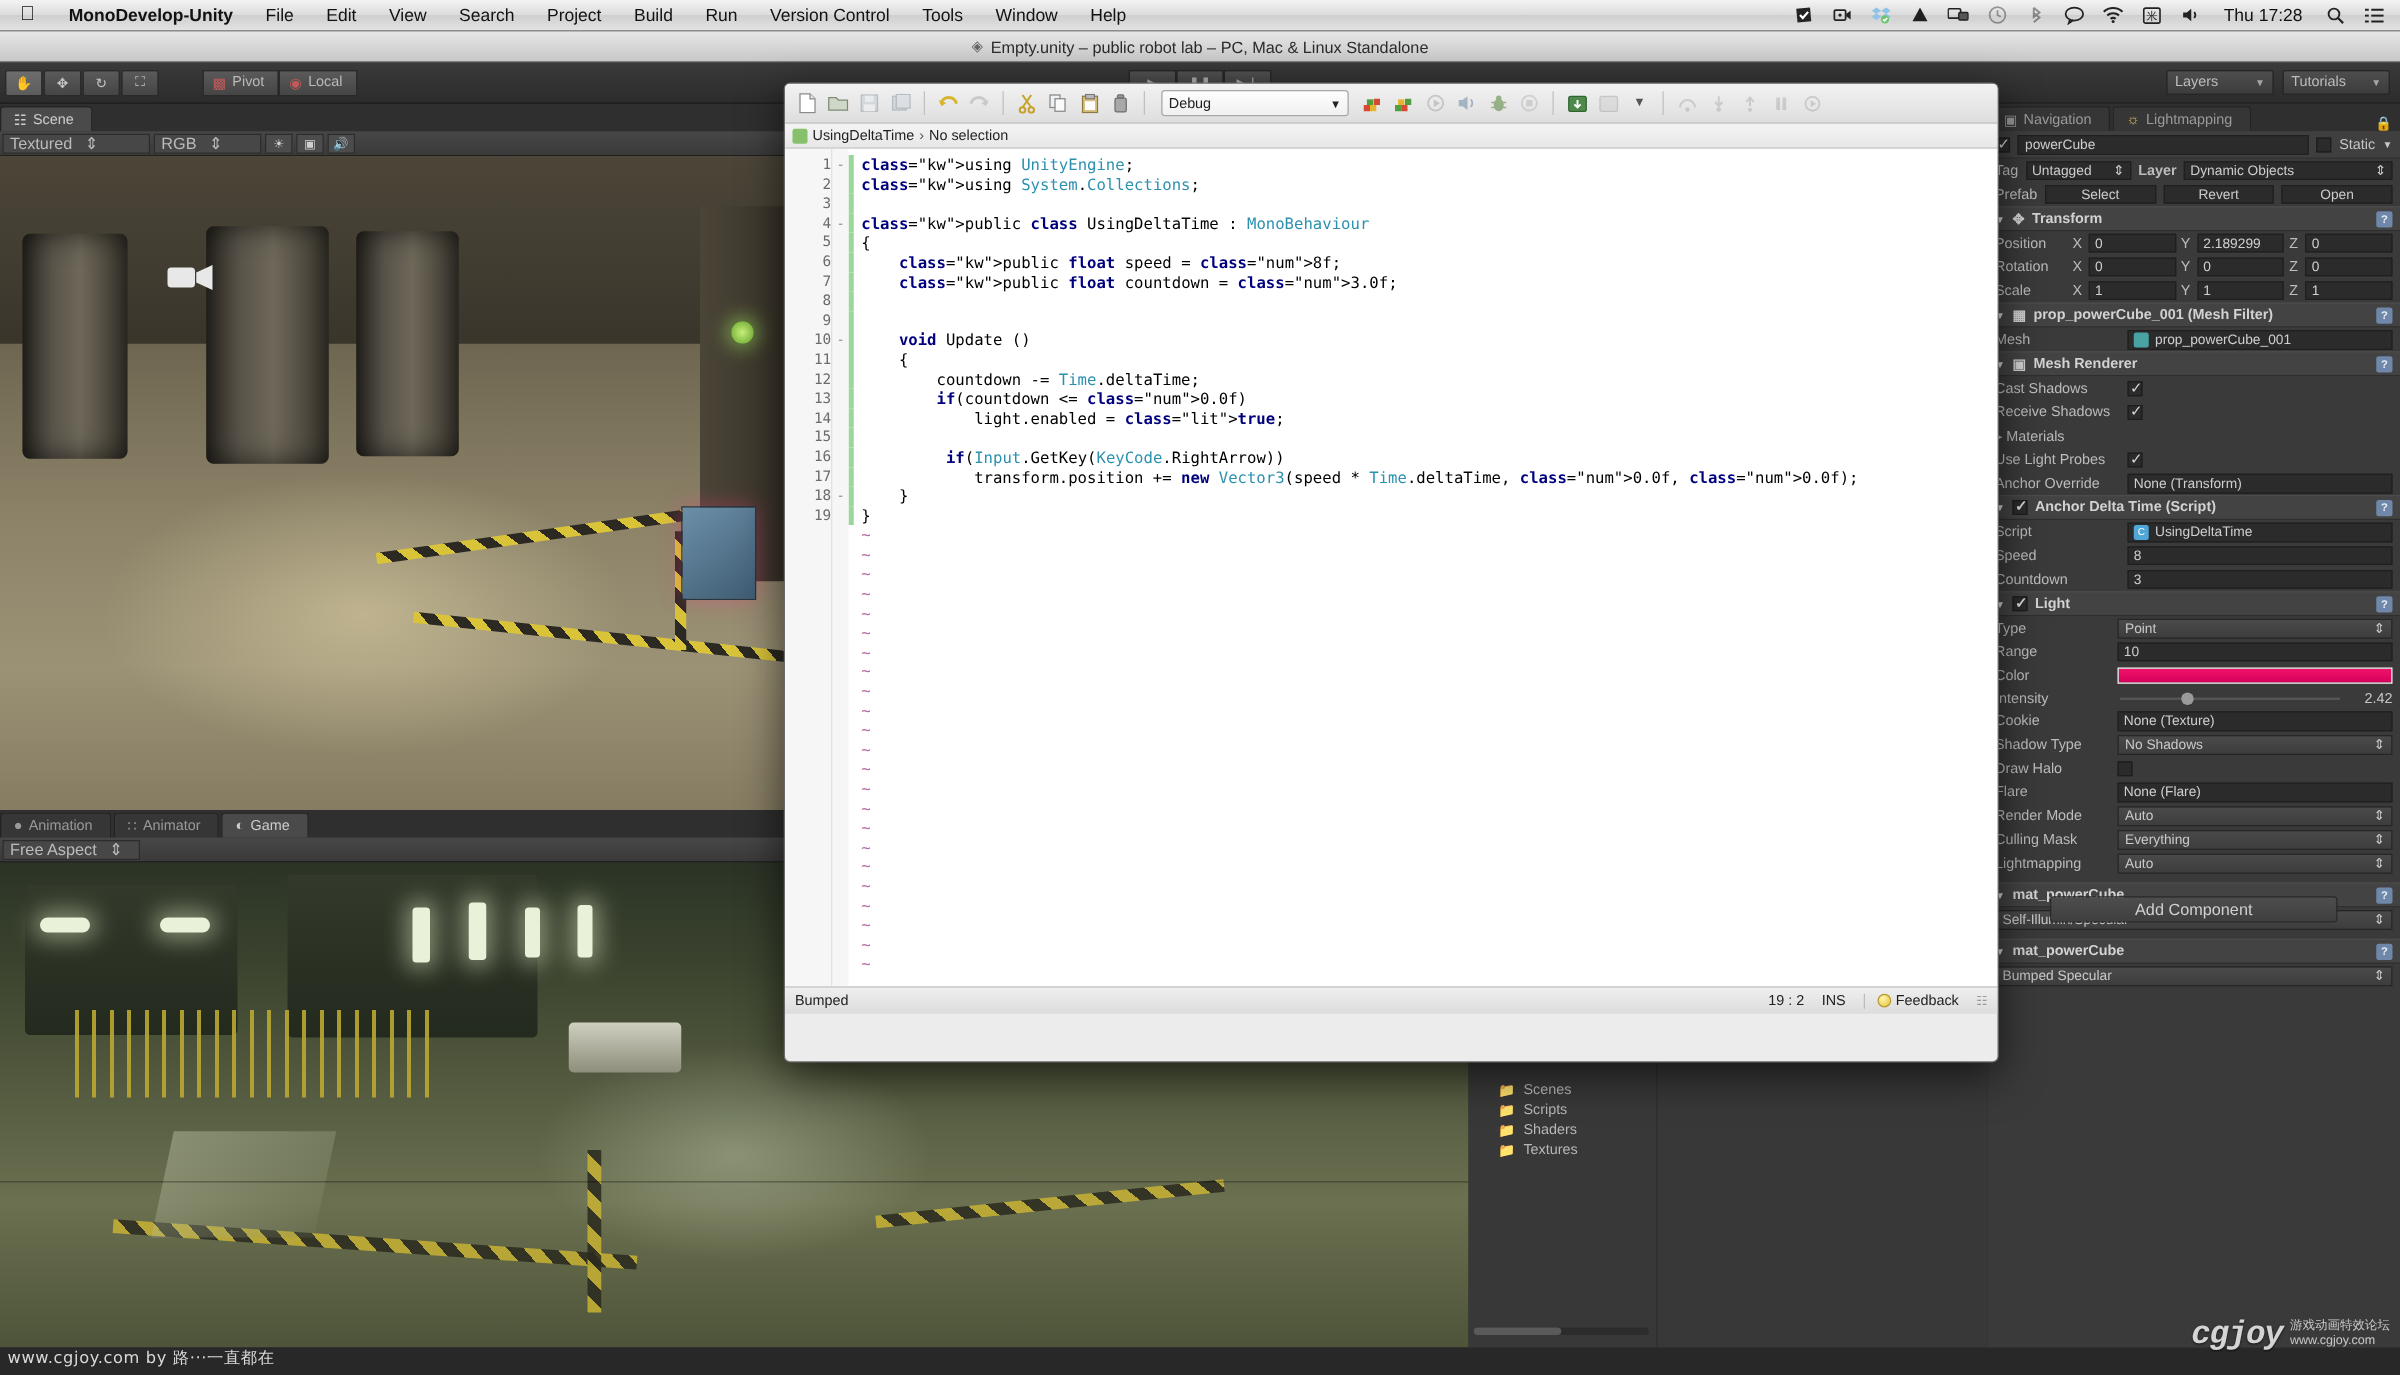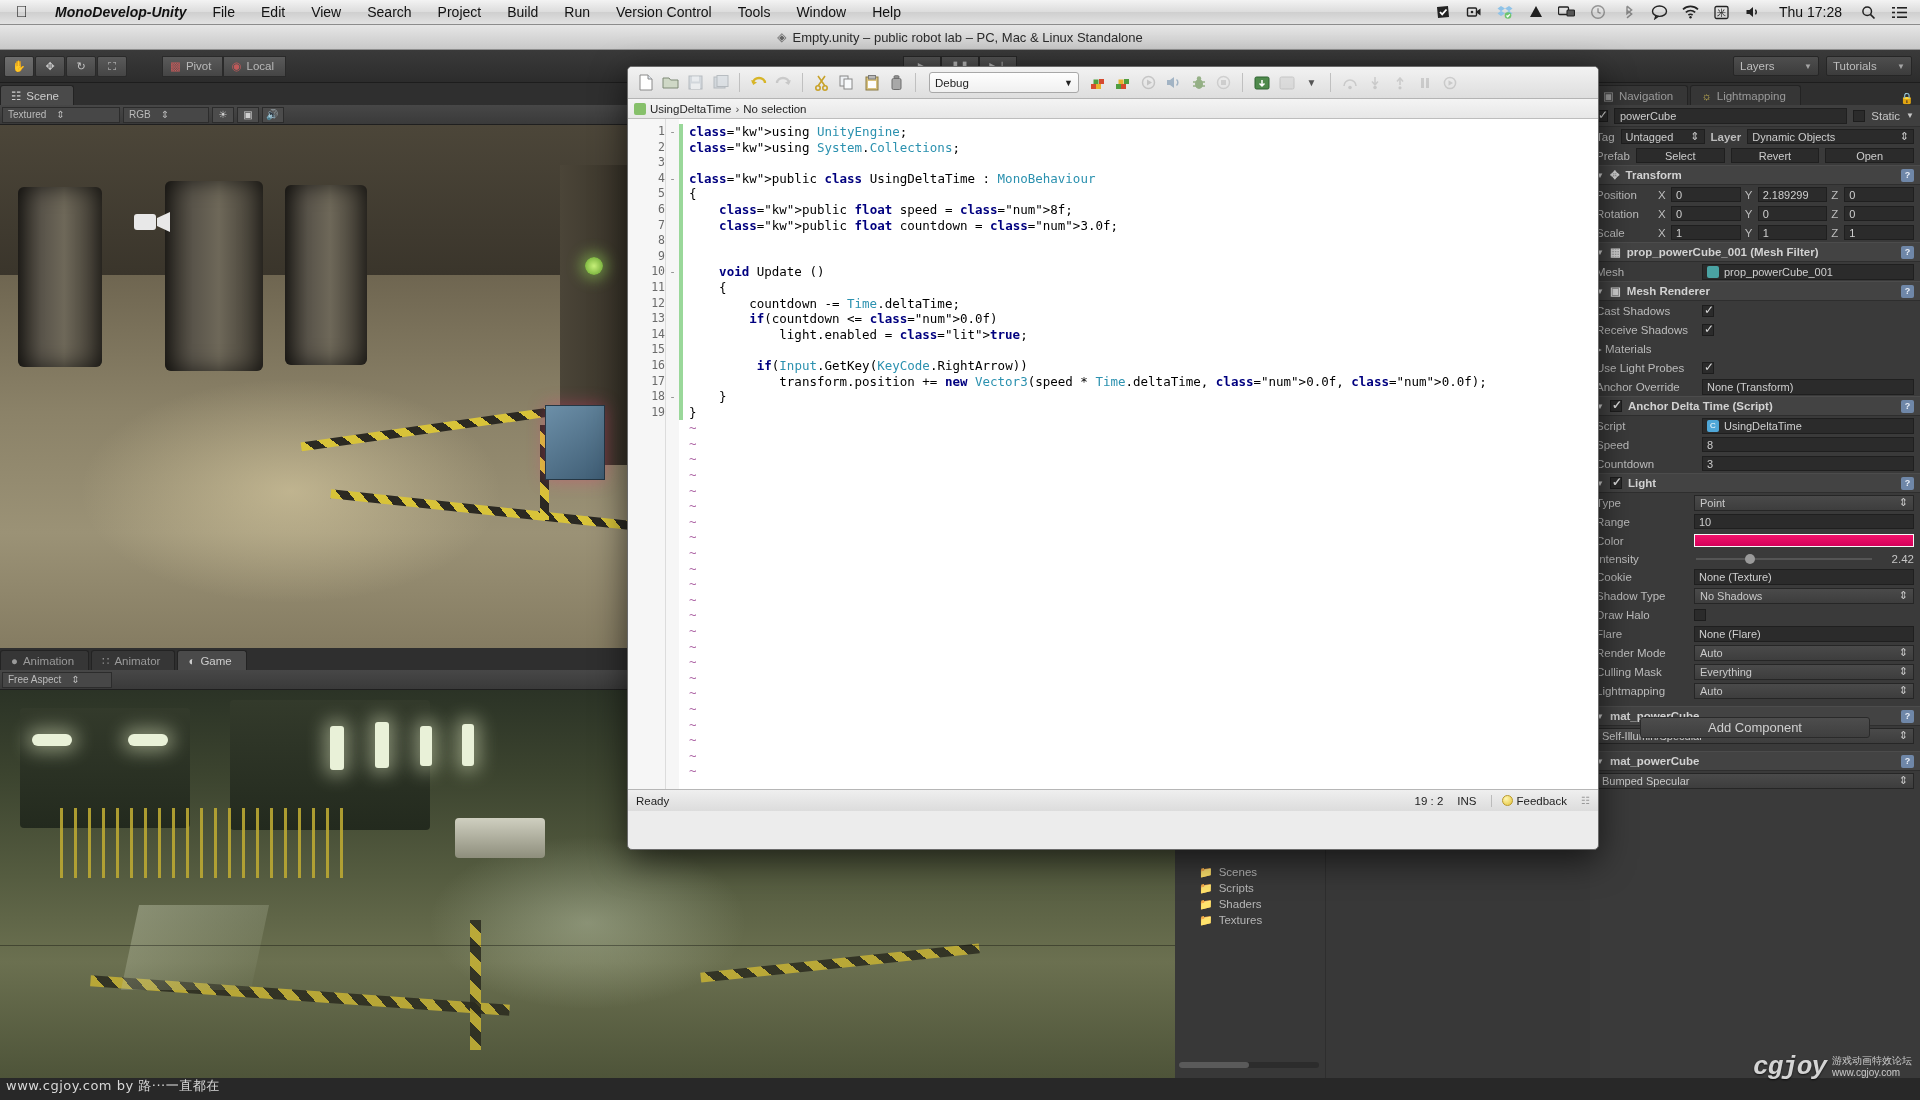--- a/index.html
+++ b/index.html
@@ -7,21 +7,21 @@
   body { font-family:"Liberation Sans", sans-serif; -webkit-font-smoothing:antialiased; }
 
   
   #menubar{
     position:absolute; left:0; top:0; width:1920px; height:25px;
     background:linear-gradient(to bottom,#f3f3f3 0%,#dcdcdc 50%,#cfcfcf 51%,#e2e2e2 100%);
     border-bottom:1px solid #8c8c8c;
     display:flex; align-items:center; font-size:14px; color:#111;
   }
   #menubar .apple{ padding:0 14px 0 16px; font-size:16px; line-height:1; }
-  #menubar .app-name{ font-weight:bold; padding:0 13px;font-style:italic; }
+  #menubar .app-name{ font-weight:bold; padding:0 13px; }
   #menubar .mi{ padding:0 13px; white-space:nowrap; }
   #menubar .right{ margin-left:auto; display:flex; align-items:center; padding-right:12px; gap:13px; }
   #menubar .right .sicon{ display:inline-flex; align-items:center; justify-content:center; width:18px; height:18px; }
   #menubar .clock{ font-size:14px; padding:0 4px; }
 
   
   #unity{ position:absolute; left:0; top:25px; width:1920px; height:1075px; background:#282828; }
   #unity-title{
     position:absolute; left:0; top:0; width:1920px; height:25px;
     background:linear-gradient(to bottom,#e6e6e6,#c8c8c8);
@@ -81,21 +81,21 @@
   }
   .ptab.inactive{ background:#363636; color:#9a9a9a; }
   #scene-sub{
     position:absolute; left:0; top:22px; width:632px; height:20px;
     background:linear-gradient(to bottom,#474747,#3a3a3a);
     display:flex; align-items:center; gap:3px; padding-left:2px;
     border-bottom:1px solid #1f1f1f;
   }
   .sub-dd{
     height:16px; padding:0 5px; background:#474747; border:1px solid #2c2c2c;
-    color:#bbb; font-size:10px; display:flex; align-items:center; gap:10px;text-align:right;
+    color:#bbb; font-size:13px; display:flex; align-items:center; gap:10px;text-align:right;
   }
   .sub-ic{
     width:22px; height:16px; background:#4c4c4c; border:1px solid #2c2c2c;
     display:flex; align-items:center; justify-content:center; color:#cfcfcf; font-size:10px;
   }
   #scene-viewport{
     position:absolute; left:0; top:42px; width:632px; height:523px;
     background:
       radial-gradient(ellipse 300px 160px at 46% 70%, rgba(226,212,168,.55) 0%, rgba(140,126,92,0) 70%),
       linear-gradient(to bottom, #5d5645 0%, #6e6550 28%, #8b8268 55%, #9b9276 78%, #857c62 100%);
@@ -1051,21 +1051,21 @@
 <span class="tilde">~</span>
 <span class="tilde">~</span>
 <span class="tilde">~</span>
 <span class="tilde">~</span>
 <span class="tilde">~</span>
 <span class="tilde">~</span>
 </div>
   </div>
 
   <div id="md-status">
-    <span>Ready</span>
+    <span>Bumped</span>
     <span class="sp">
       <span>19 : 2</span>
       <span>INS</span>
       <span class="feedback">
         <span class="bulb"></span>
         <span>Feedback</span>
       </span>
       <span style="color:#999;font-size:10px">☷</span>
     </span>
   </div>

